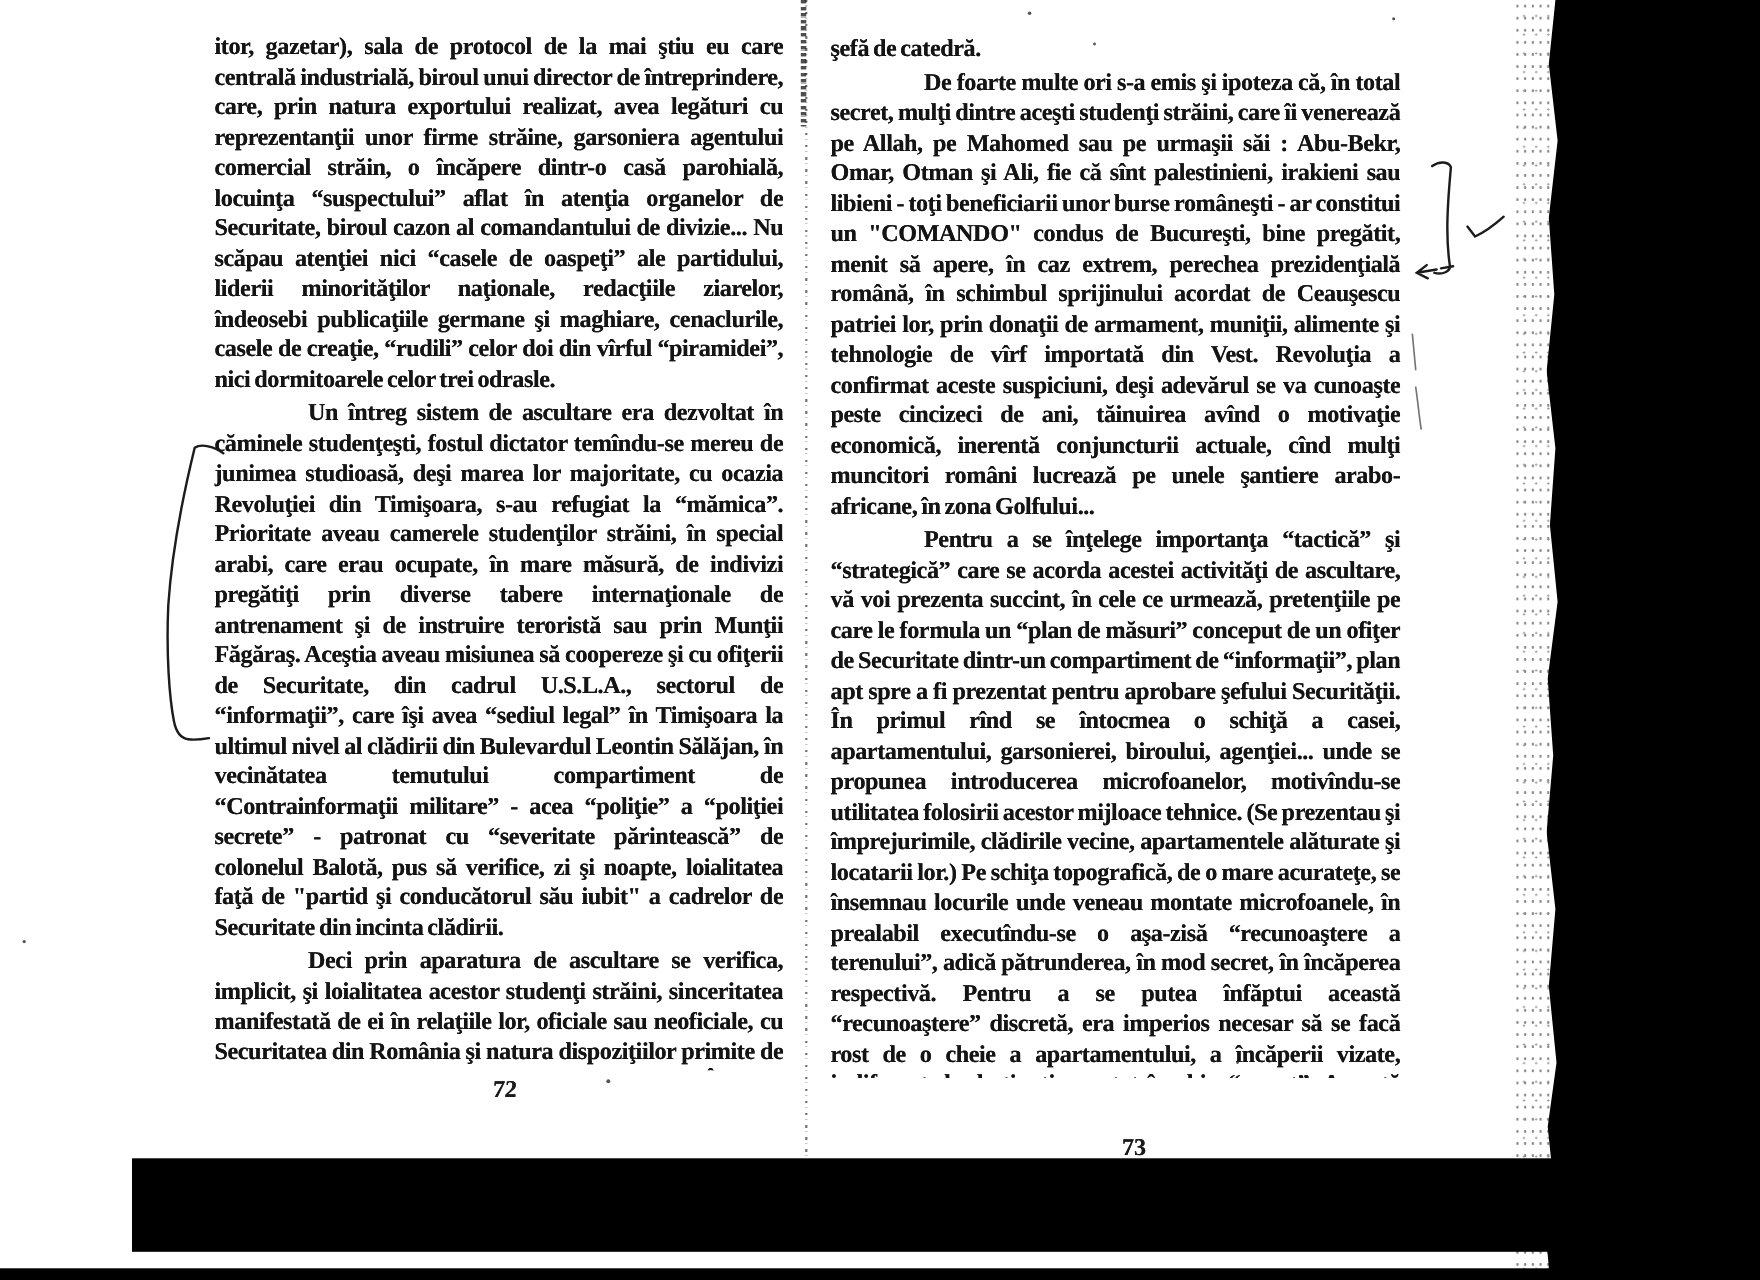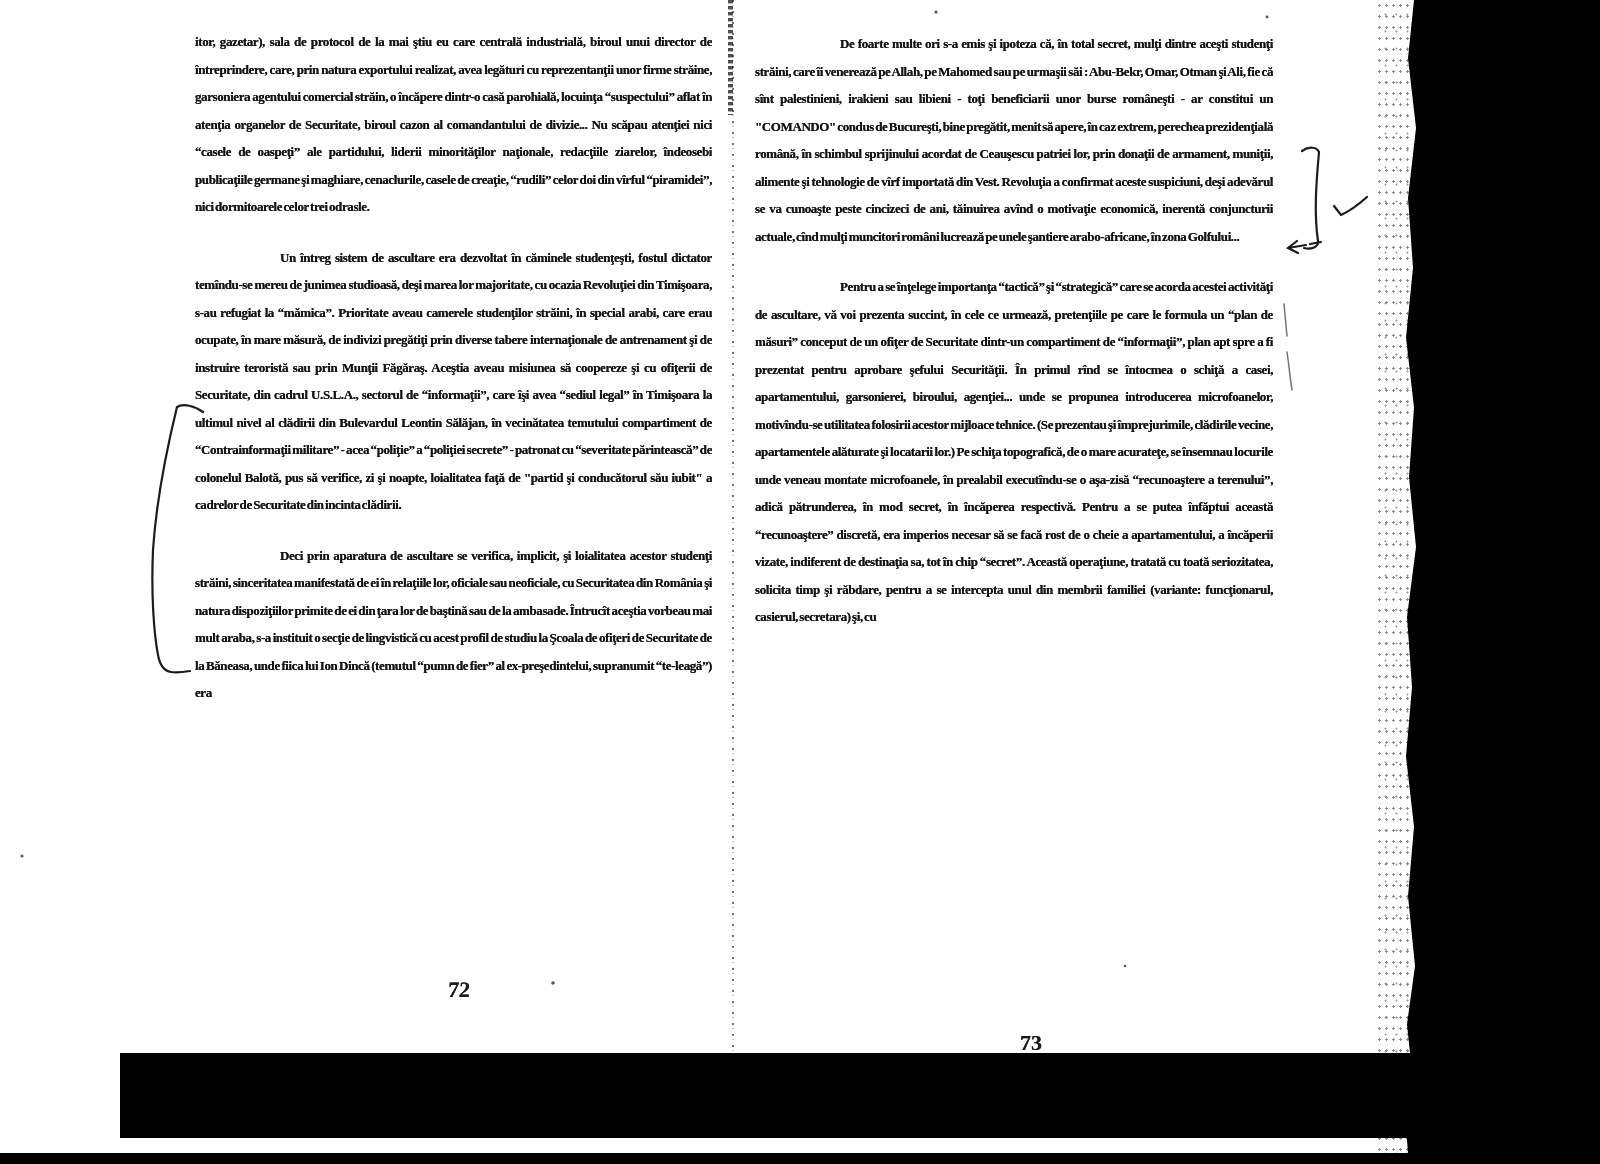--- a/index.html
+++ b/index.html
@@ -6,33 +6,33 @@
   body{
     width:1600px;height:1164px;position:relative;overflow:hidden;
     background:#ffffff;
     font-family:"Liberation Serif","DejaVu Serif",serif;
   }
   .scan{position:absolute;inset:0;}
   
   .textblock{
     position:absolute;
     text-align:justify;
-    font-size:13px;
+    font-size:22px;
     line-height:27.5px;
     font-weight:700;
     color:#141414;
     letter-spacing:-0.4px;
     word-spacing:-1.5px;
     text-shadow:0 0 0.5px rgba(10,10,10,.85);
     overflow:hidden;
   }
   .textblock-left{left:195px;top:28px;width:517px;height:945px;}
   .textblock-right{left:755px;top:30px;width:518px;height:950px;}
   .para{margin:0;}
-  .para + .para{margin-top:23px;}
+  .para + .para{margin-top:3px;}
   .para.indent{text-indent:85px;}
   
   .pagenum{
     position:absolute;
     font-size:22px;font-weight:700;color:#1b1b1b;
     text-shadow:0 0 0.5px rgba(0,0,0,.8);
   }
   .pagenum-left{left:448px;top:977px;transform:skewX(-4deg);}
   .pagenum-right{left:1020px;top:1030px;}
   
@@ -76,20 +76,21 @@
 <div class="scan">
 
   <div class="textblock textblock-left">
     <p class="para">itor, gazetar), sala de protocol de la mai ştiu eu care centrală industrială, biroul unui director de întreprindere, care, prin natura exportului realizat, avea legături cu reprezentanţii unor firme străine, garsoniera agentului comercial străin, o încăpere dintr-o casă parohială, locuinţa “suspectului” aflat în atenţia organelor de Securitate, biroul cazon al comandantului de divizie... Nu scăpau atenţiei nici “casele de oaspeţi” ale partidului, liderii minorităţilor naţionale, redacţiile ziarelor, îndeosebi publicaţiile germane şi maghiare, cenaclurile, casele de creaţie, “rudili” celor doi din vîrful “piramidei”, nici dormitoarele celor trei odrasle.</p>
     <p class="para indent">Un întreg sistem de ascultare era dezvoltat în căminele studenţeşti, fostul dictator temîndu-se mereu de junimea studioasă, deşi marea lor majoritate, cu ocazia Revoluţiei din Timişoara, s-au refugiat la “mămica”. Prioritate aveau camerele studenţilor străini, în special arabi, care erau ocupate, în mare măsură, de indivizi pregătiţi prin diverse tabere internaţionale de antrenament şi de instruire teroristă sau prin Munţii Făgăraş. Aceştia aveau misiunea să coopereze şi cu ofiţerii de Securitate, din cadrul U.S.L.A., sectorul de “informaţii”, care îşi avea “sediul legal” în Timişoara la ultimul nivel al clădirii din Bulevardul Leontin Sălăjan, în vecinătatea temutului compartiment de “Contrainformaţii militare” - acea “poliţie” a “poliţiei secrete” - patronat cu “severitate părintească” de colonelul Balotă, pus să verifice, zi şi noapte, loialitatea faţă de "partid şi conducătorul său iubit" a cadrelor de Securitate din incinta clădirii.</p>
     <p class="para indent">Deci prin aparatura de ascultare se verifica, implicit, şi loialitatea acestor studenţi străini, sinceritatea manifestată de ei în relaţiile lor, oficiale sau neoficiale, cu Securitatea din România şi natura dispoziţiilor primite de ei din ţara lor de baştină sau de la ambasade. Întrucît aceştia vorbeau mai mult araba, s-a instituit o secţie de lingvistică cu acest profil de studiu la Şcoala de ofiţeri de Securitate de la Băneasa, unde fiica lui Ion Dincă (temutul “pumn de fier” al ex-preşedintelui, supranumit “te-leagă”) era</p>
   </div>
   <div class="pagenum pagenum-left">72</div>
 
   <div class="textblock textblock-right">
+    <p class="para">şefă de catedră.</p>
     <p class="para indent">De foarte multe ori s-a emis şi ipoteza că, în total secret, mulţi dintre aceşti studenţi străini, care îi venerează pe Allah, pe Mahomed sau pe urmaşii săi : Abu-Bekr, Omar, Otman şi Ali, fie că sînt palestinieni, irakieni sau libieni - toţi beneficiarii unor burse româneşti - ar constitui un "COMANDO" condus de Bucureşti, bine pregătit, menit să apere, în caz extrem, perechea prezidenţială română, în schimbul sprijinului acordat de Ceauşescu patriei lor, prin donaţii de armament, muniţii, alimente şi tehnologie de vîrf importată din Vest. Revoluţia a confirmat aceste suspiciuni, deşi adevărul se va cunoaşte peste cincizeci de ani, tăinuirea avînd o motivaţie economică, inerentă conjuncturii actuale, cînd mulţi muncitori români lucrează pe unele şantiere arabo-africane, în zona Golfului...</p>
     <p class="para indent">Pentru a se înţelege importanţa “tactică” şi “strategică” care se acorda acestei activităţi de ascultare, vă voi prezenta succint, în cele ce urmează, pretenţiile pe care le formula un “plan de măsuri” conceput de un ofiţer de Securitate dintr-un compartiment de “informaţii”, plan apt spre a fi prezentat pentru aprobare şefului Securităţii. În primul rînd se întocmea o schiţă a casei, apartamentului, garsonierei, biroului, agenţiei... unde se propunea introducerea microfoanelor, motivîndu-se utilitatea folosirii acestor mijloace tehnice. (Se prezentau şi împrejurimile, clădirile vecine, apartamentele alăturate şi locatarii lor.) Pe schiţa topografică, de o mare acurateţe, se însemnau locurile unde veneau montate microfoanele, în prealabil executîndu-se o aşa-zisă “recunoaştere a terenului”, adică pătrunderea, în mod secret, în încăperea respectivă. Pentru a se putea înfăptui această “recunoaştere” discretă, era imperios necesar să se facă rost de o cheie a apartamentului, a încăperii vizate, indiferent de destinaţia sa, tot în chip “secret”. Această operaţiune, tratată cu toată seriozitatea, solicita timp şi răbdare, pentru a se intercepta unul din membrii familiei (variante: funcţionarul, casierul, secretara) şi, cu</p>
   </div>
   <div class="pagenum pagenum-right">73</div>
 
   <div class="gutter"></div>
   <div class="gutter-top"></div>
 
   <svg class="marks" viewBox="0 0 1600 1164" xmlns="http://www.w3.org/2000/svg">
     <g fill="none" stroke="#1c1c1c" stroke-width="2.2" stroke-linecap="round">

